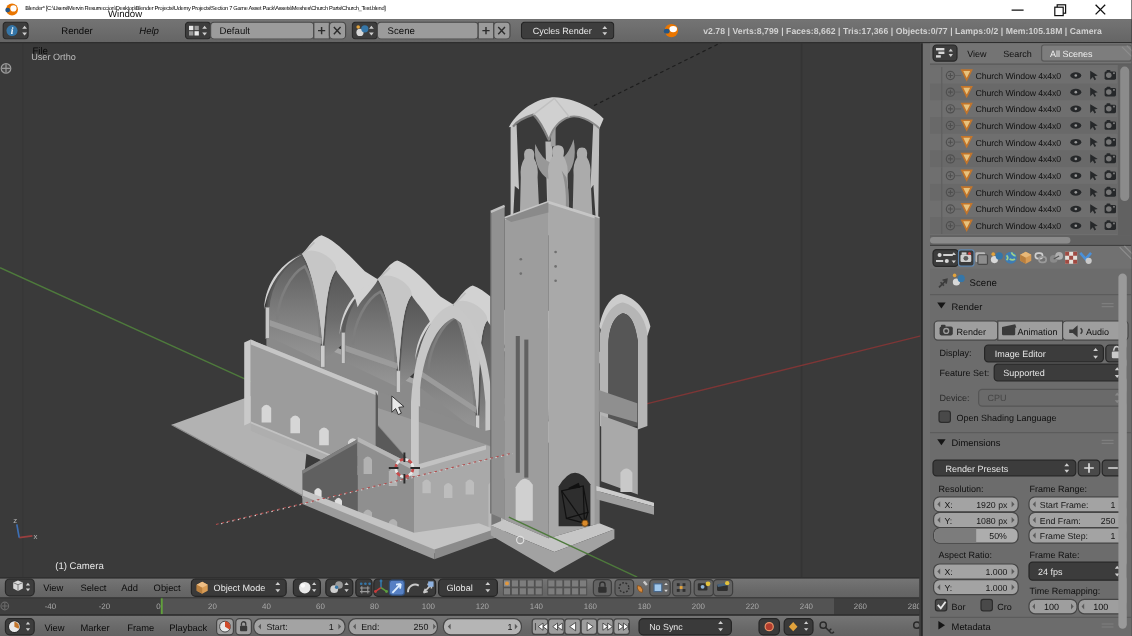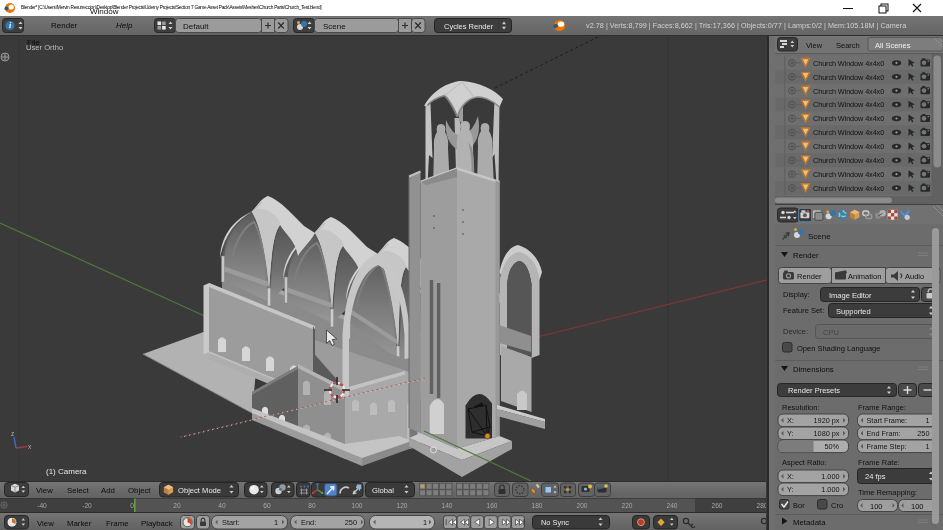--- a/index.html
+++ b/index.html
@@ -265,21 +265,21 @@
   <text x="10" y="10.5" font-size="7.5" fill="#e8e8e8">Cycles Render</text>
   <path d="M68 6.2 L70 3.6 L72 6.2 Z" fill="#cfcfcf"></path>
   <path d="M68 8.8 L70 11.4 L72 8.8 Z" fill="#cfcfcf"></path>
 </svg>
 
 <svg class="abs" style="left:552px;top:19px;" width="15" height="13" viewBox="0 0 15 13">
   <circle cx="7.5" cy="6.5" r="5.6" fill="#ea7600"></circle>
   <ellipse cx="9" cy="5.2" rx="3.2" ry="2.6" fill="#fff"></ellipse>
   <ellipse cx="3.6" cy="7" rx="2.4" ry="2" fill="#265787"></ellipse>
 </svg>
-<div class="abs wtext" style="left:586px;top:20.5px;font-size:7.2px;letter-spacing:0.05px;color:#d2d2d2;">v2.78 | Verts:8,799 | Faces:8,662 | Tris:17,366 | Objects:0/77 | Lamps:0/2 | Mem:105.18M | Camera</div>
+<div class="abs wtext" style="left:586px;top:20.5px;font-size:7.2px;letter-spacing:0.05px;color:#d2d2d2;font-weight:bold;">v2.78 | Verts:8,799 | Faces:8,662 | Tris:17,366 | Objects:0/77 | Lamps:0/2 | Mem:105.18M | Camera</div>
 
 <div class="abs" id="rightpanel"></div>
 <svg class="abs" style="left:775px;top:36px;" width="168" height="494" viewBox="0 0 168 494" font-family="Liberation Sans, sans-serif">
 
   <rect x="0" y="0" width="168" height="168" fill="#6e6e6e"></rect>
   <rect x="0" y="0" width="168" height="17" fill="#747474"></rect>
   <line x1="0" y1="17.5" x2="168" y2="17.5" stroke="#5a5a5a"></line>
   <g>
     <rect x="2.5" y="1.5" width="20" height="13.5" rx="3" fill="#3d3d3d" stroke="#282828"></rect>
     <rect x="5" y="4" width="7" height="2" fill="#d8d8d8"></rect>

